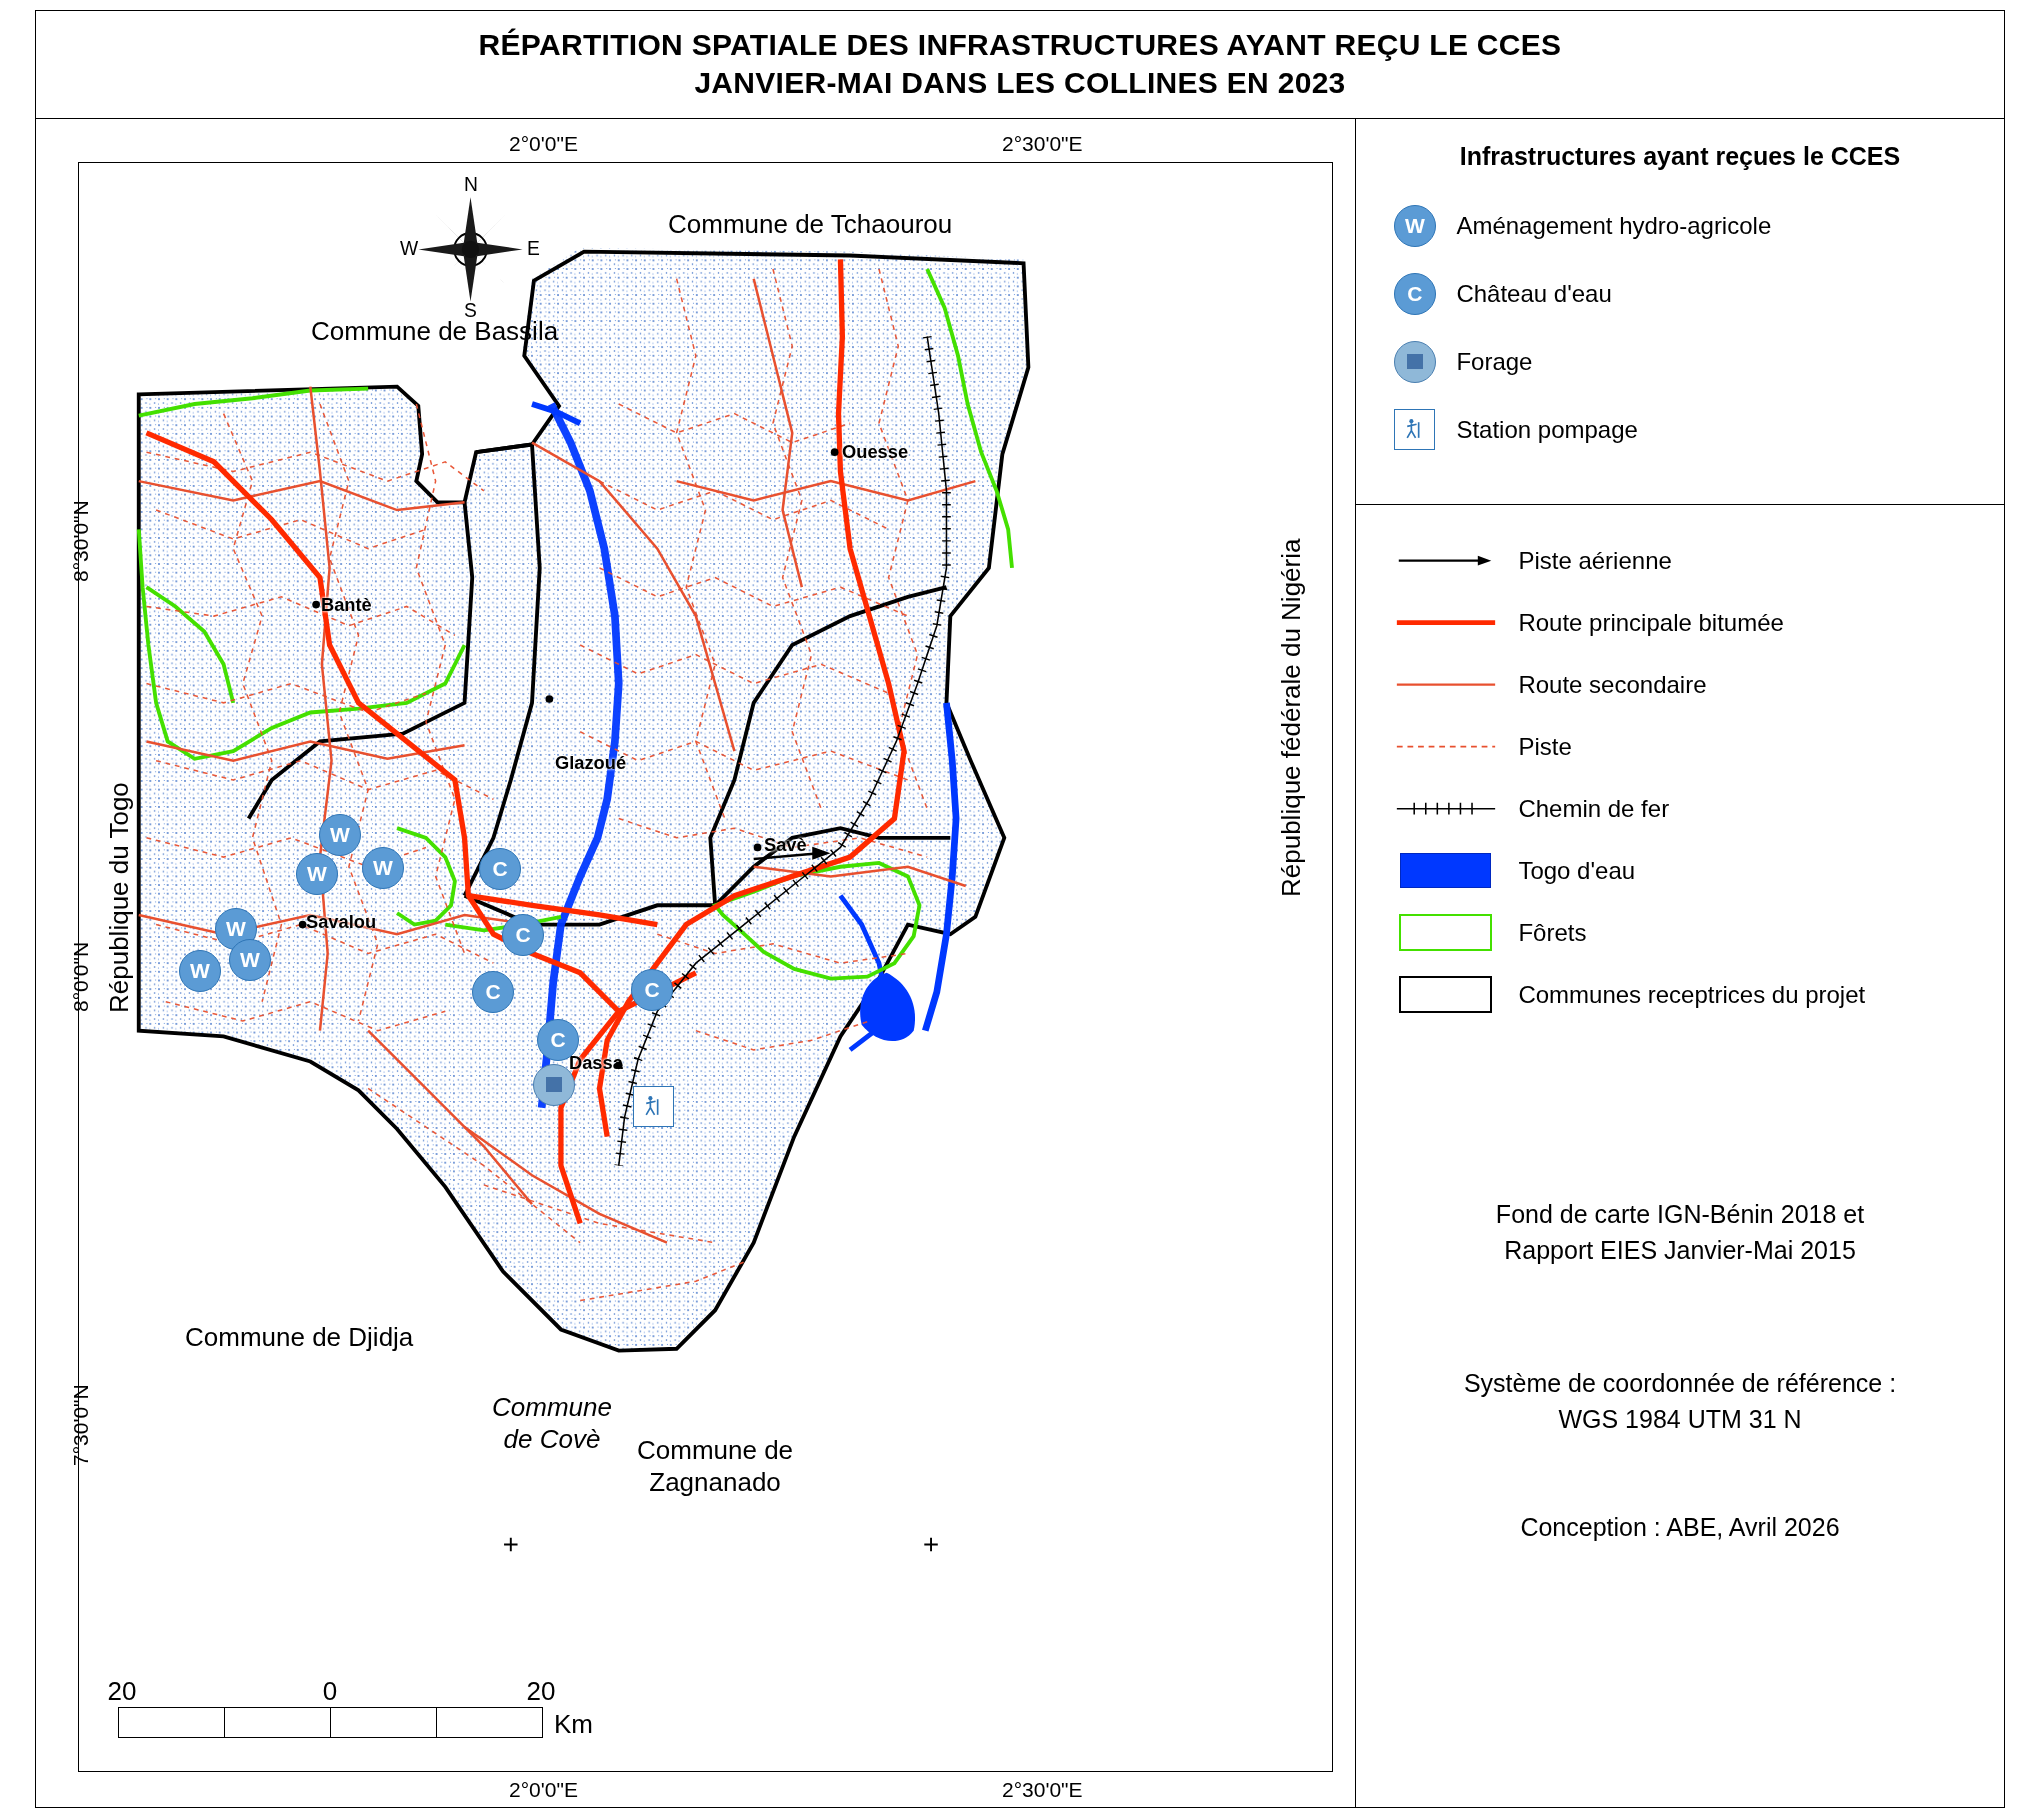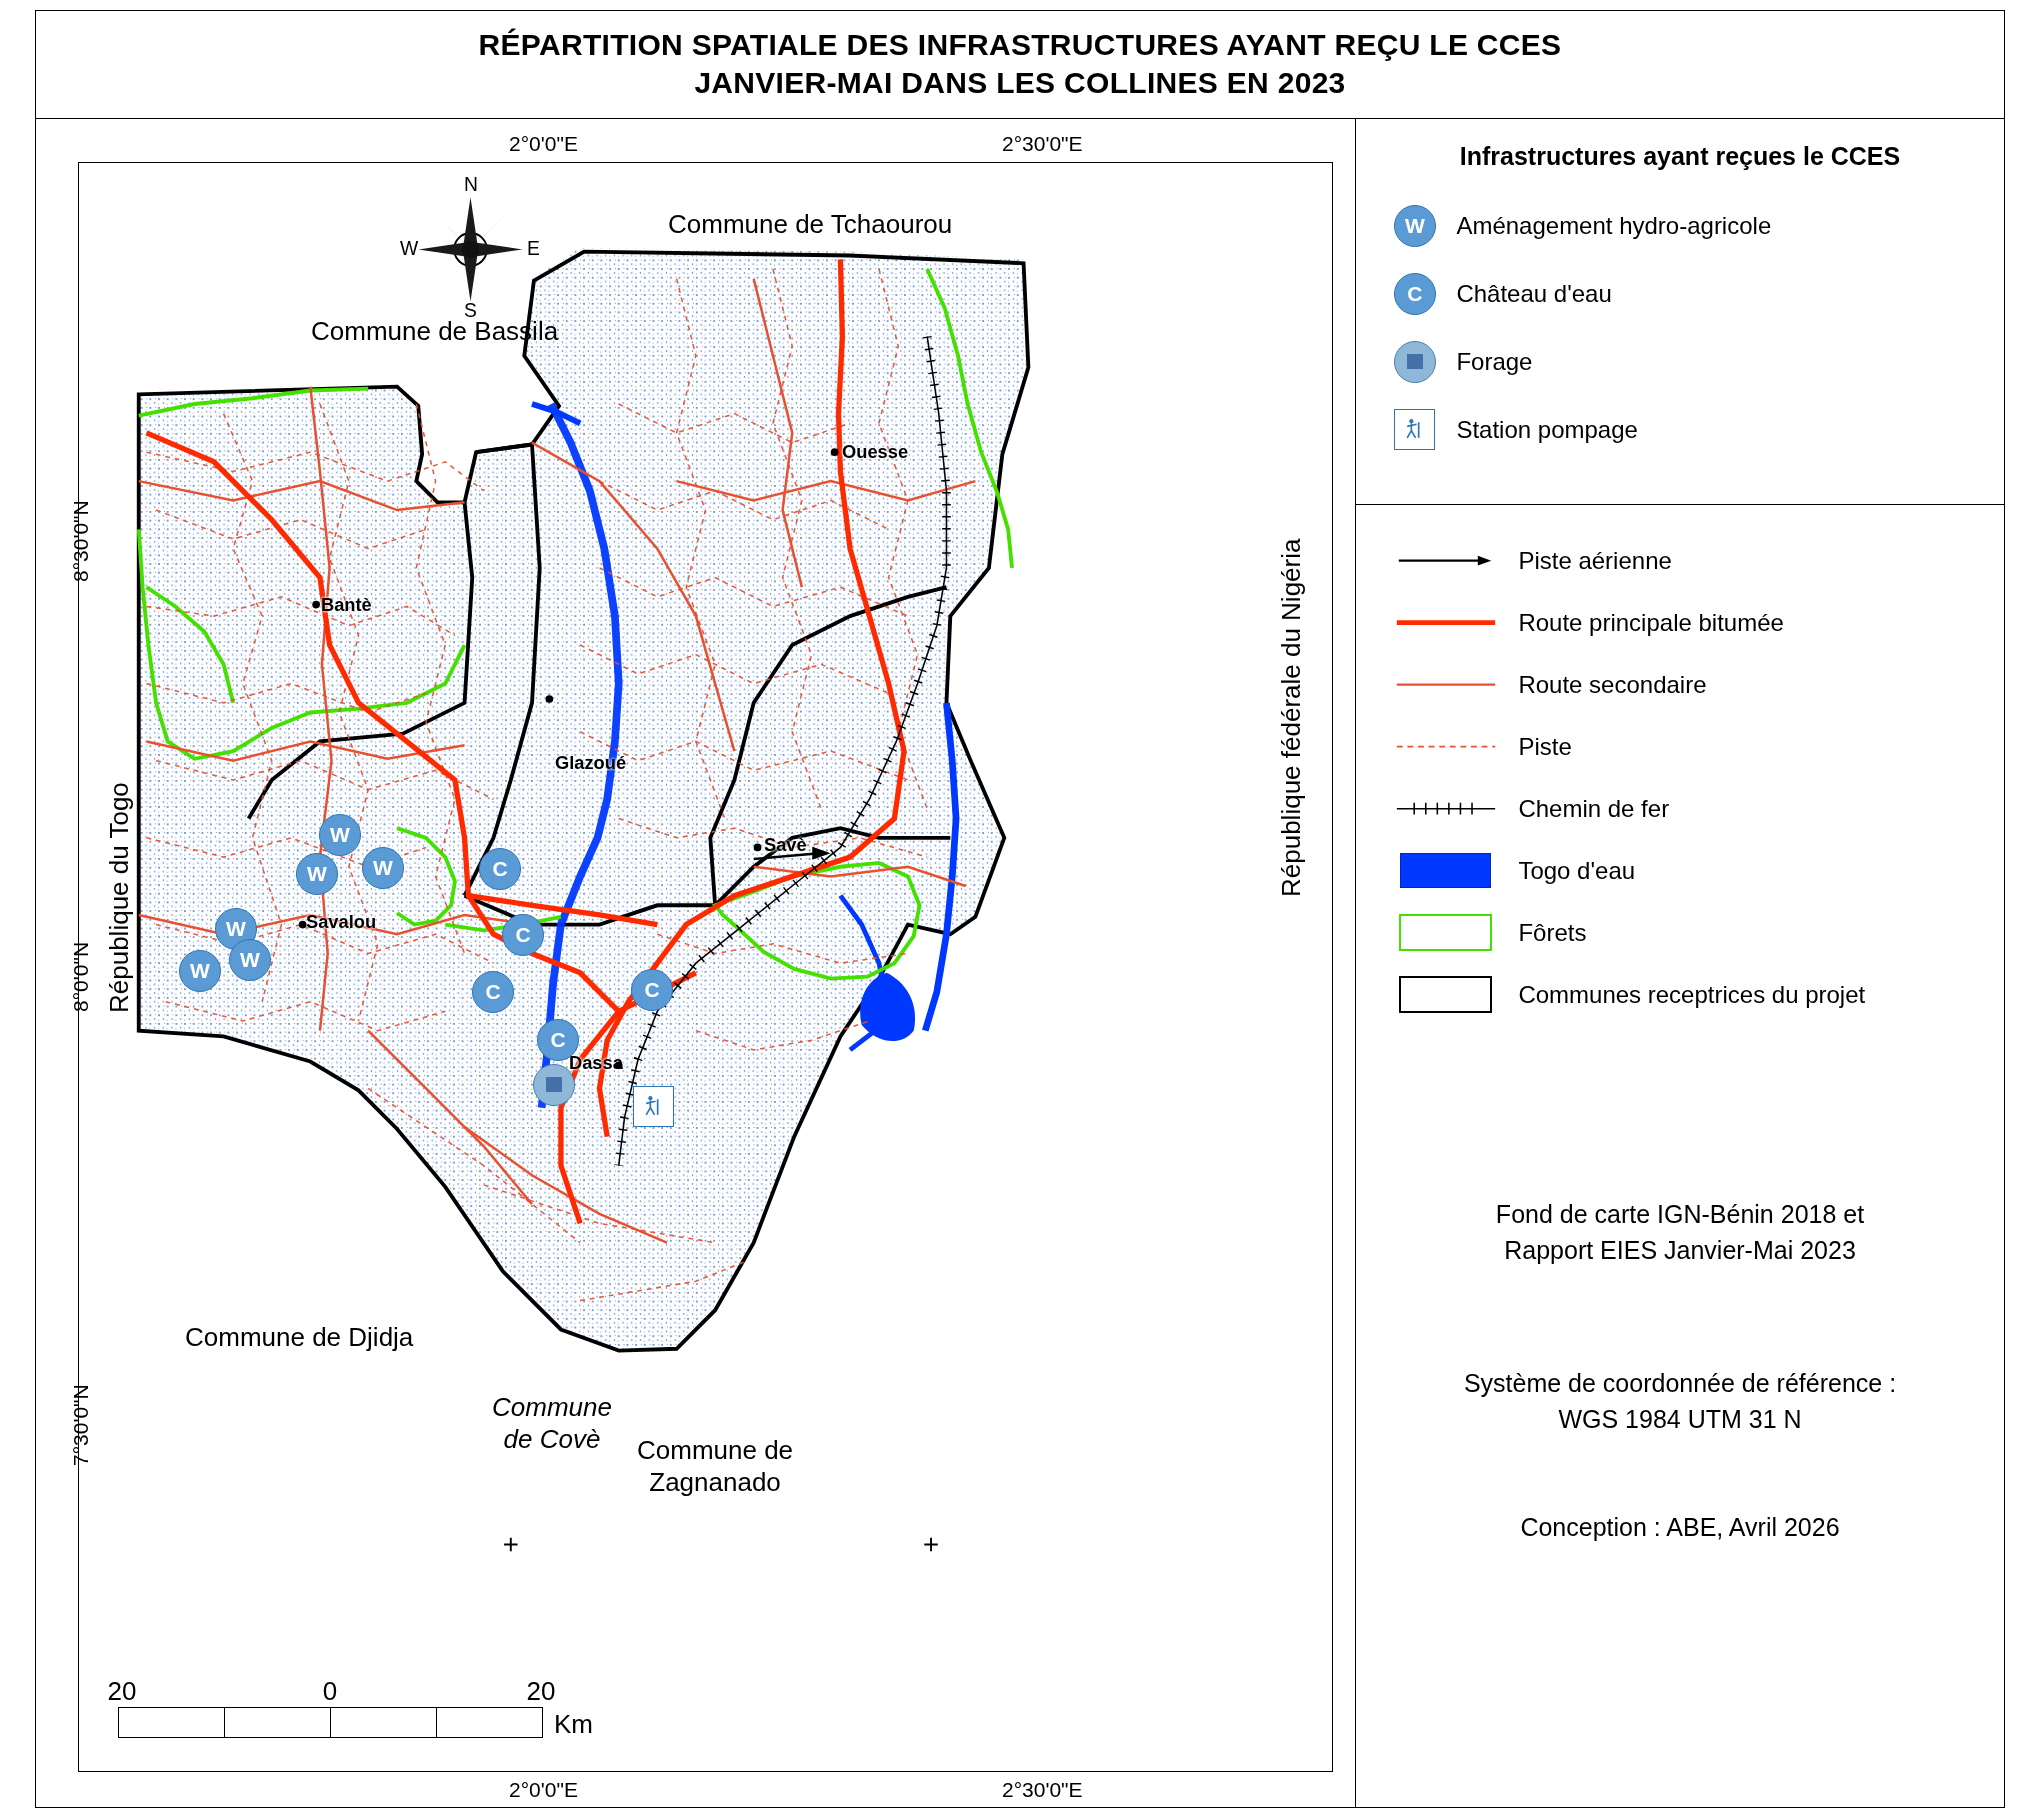--- a/index.html
+++ b/index.html
@@ -663,21 +663,21 @@
         <div class="leg-row2">
           <div class="leg-sym2">
             <span style="display:block;width:89px;height:33px;background:#fff;border:2.9px solid #000;"></span>
           </div>
           <div class="leg-txt2">Communes receptrices du projet</div>
         </div>
       </div>
 
       <div class="src-block" style="top:1077px;">
         <div>Fond de carte IGN-Bénin 2018 et</div>
-        <div>Rapport EIES Janvier-Mai 2023</div>
+        <div>Rapport EIES Janvier-Mai 2015</div>
       </div>
 
       <div class="src-block" style="top:1246px;">
         <div>Système de coordonnée de référence :</div>
         <div>WGS 1984 UTM 31 N</div>
       </div>
 
       <div class="src-block" style="top:1390px;">
         <div>Conception : ABE, Avril 2026</div>
       </div>

